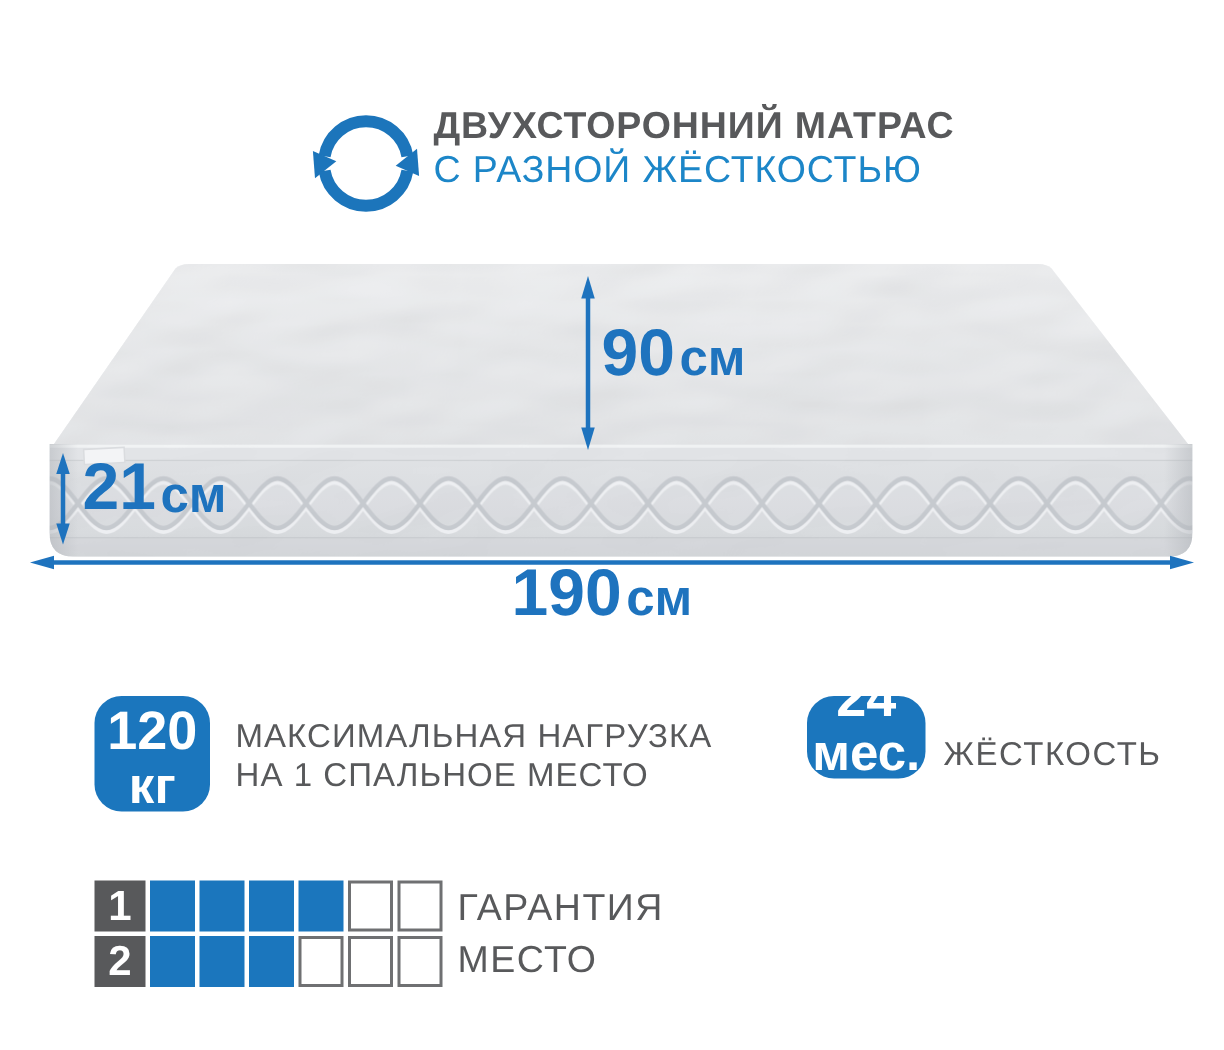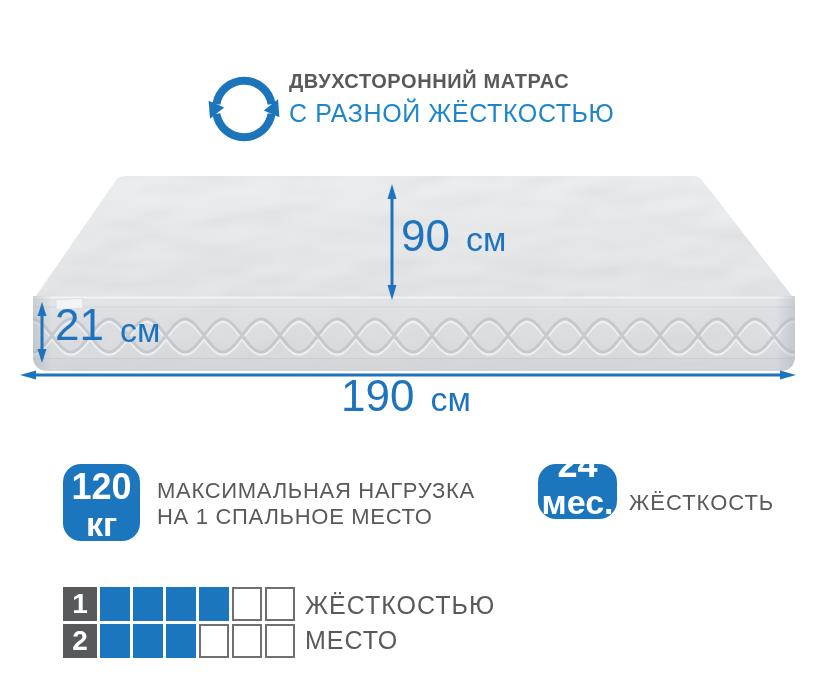--- a/index.html
+++ b/index.html
@@ -10,33 +10,33 @@
     --cellborder:#6f7072;
   }
   html,body{margin:0;padding:0;background:#ffffff;}
   .canvas{
     position:relative;width:816px;height:700px;background:#ffffff;overflow:hidden;
     font-family:"Liberation Sans","DejaVu Sans",sans-serif;
   }
   
   .hdr-icon{position:absolute;left:202px;top:64px;width:84px;height:84px;}
   .hdr-title{
-    position:absolute;left:289px;top:70px;font-size:20px;font-weight:bold;
+    position:absolute;left:289px;top:70px;font-size:25px;font-weight:bold;
     color:var(--textgray);letter-spacing:.6px;white-space:nowrap;
   }
   .hdr-subtitle{
     position:absolute;left:289px;top:99px;font-size:25px;font-weight:normal;
     color:var(--subtitle);letter-spacing:.6px;white-space:nowrap;
   }
   
   .mattress-svg{position:absolute;left:0;top:0;width:816px;height:700px;}
   
   .dim{
-    position:absolute;display:flex;align-items:baseline;gap:16px;
-    color:var(--accent);font-weight:normal;white-space:nowrap;
+    position:absolute;display:flex;align-items:baseline;gap:3px;
+    color:var(--accent);font-weight:bold;white-space:nowrap;
   }
   .dim .val{font-size:44px;line-height:1;}
   .dim .unit{font-size:34px;line-height:1;}
   .dim-90{left:401px;top:214px;}
   .dim-21{left:55px;top:303px;align-items:flex-end;}
   .dim-190{left:341px;top:374px;}
   
   .badge{
     position:absolute;background:var(--badge);border-radius:18px;
     display:flex;flex-direction:column;align-items:center;justify-content:flex-end;
@@ -200,16 +200,16 @@
       <div class="cells">
           <div class="cell filled"></div>
           <div class="cell filled"></div>
           <div class="cell filled"></div>
           <div class="cell empty"></div>
           <div class="cell empty"></div>
           <div class="cell empty"></div>
         </div>
     </div>
   </div>
-  <div class="firmness-caption fcap1">ЖЁСТКОСТЬЮ</div>
+  <div class="firmness-caption fcap1">ГАРАНТИЯ</div>
   <div class="firmness-caption fcap2">МЕСТО</div>
 
 </div>
 
 </body></html>

